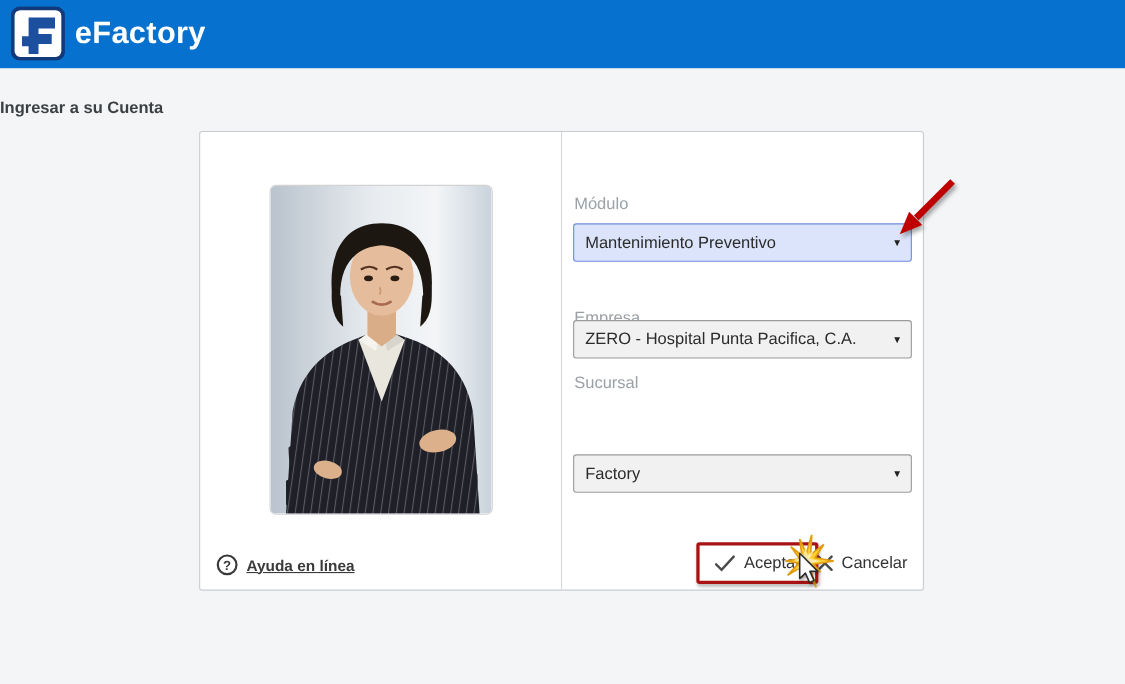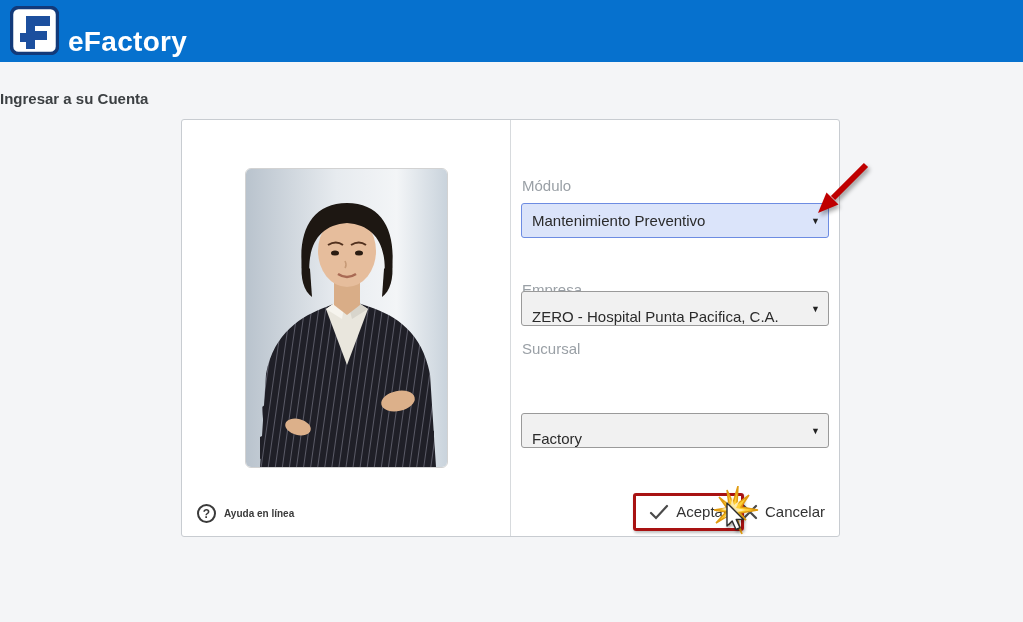--- a/index.html
+++ b/index.html
@@ -12,21 +12,21 @@
   }
   
   .header {
     position:absolute; left:0; top:0; width:1023px; height:62px;
     background:#0671ce;
     display:flex; align-items:center;
   }
   .logo-box { position:absolute; left:10px; top:6px; width:49px; height:49px; }
   .app-title {
     position:absolute; left:68px; top:0; height:59px; line-height:60px;
-    color:#ffffff; font-size:28px; font-weight:600; letter-spacing:.3px;margin-top:12px;
+    color:#ffffff; font-size:28px; font-weight:600; letter-spacing:.3px;
   }
   
   .page-title {
     position:absolute; left:0; top:90px; width:1023px;
     font-size:15px; font-weight:bold; color:#3c4043;
   }
   
   .card {
     position:absolute; left:181px; top:119px; width:659px; height:418px;
     background:#ffffff; border:1px solid #c8ccd1; border-radius:3px;
@@ -46,36 +46,36 @@
 
   .help-link {
     position:absolute; left:15px; bottom:13px;
     display:flex; align-items:center; gap:8px; cursor:pointer;
   }
   .q-icon {
     width:19px; height:19px; border:2px solid #3a3a3a; border-radius:50%;
     color:#3a3a3a; font-size:12px; font-weight:bold;
     display:flex; align-items:center; justify-content:center;
   }
-  .help-label { font-size:10px; font-weight:bold; color:#3a3a3a; }
+  .help-label { font-size:14px; font-weight:bold; color:#3a3a3a;text-decoration:underline; }
 
   
   .field-label {
     position:absolute; left:11px; font-size:15px; color:#9aa0a6;
   }
   .select {
     position:absolute; left:10px; width:308px; height:35px;
     border-radius:3px; font-size:15px; color:#2b2b2b;
     display:flex; align-items:center; padding:0 34px 0 10px; cursor:pointer;
   }
   .select .caret {
     position:absolute; right:8px; top:50%; transform:translateY(-50%);
     font-size:9px; color:#222;
   }
-  .select-plain { background:#f1f1f1; border:1px solid #9a9a9a;align-items:flex-end; }
+  .select-plain { background:#f1f1f1; border:1px solid #9a9a9a; }
   .select-focus { background:#dbe4fa; border:1px solid #6d8ce2; }
 
   #label-module  { top:57px; }
   #select-module { top:83px; }
   #label-company { top:146px;margin-top:15px; }
   #select-company{ top:171px; }
   #label-branch  { top:220px; }
   #select-branch { top:260px;margin-top:33px; }
 
   

